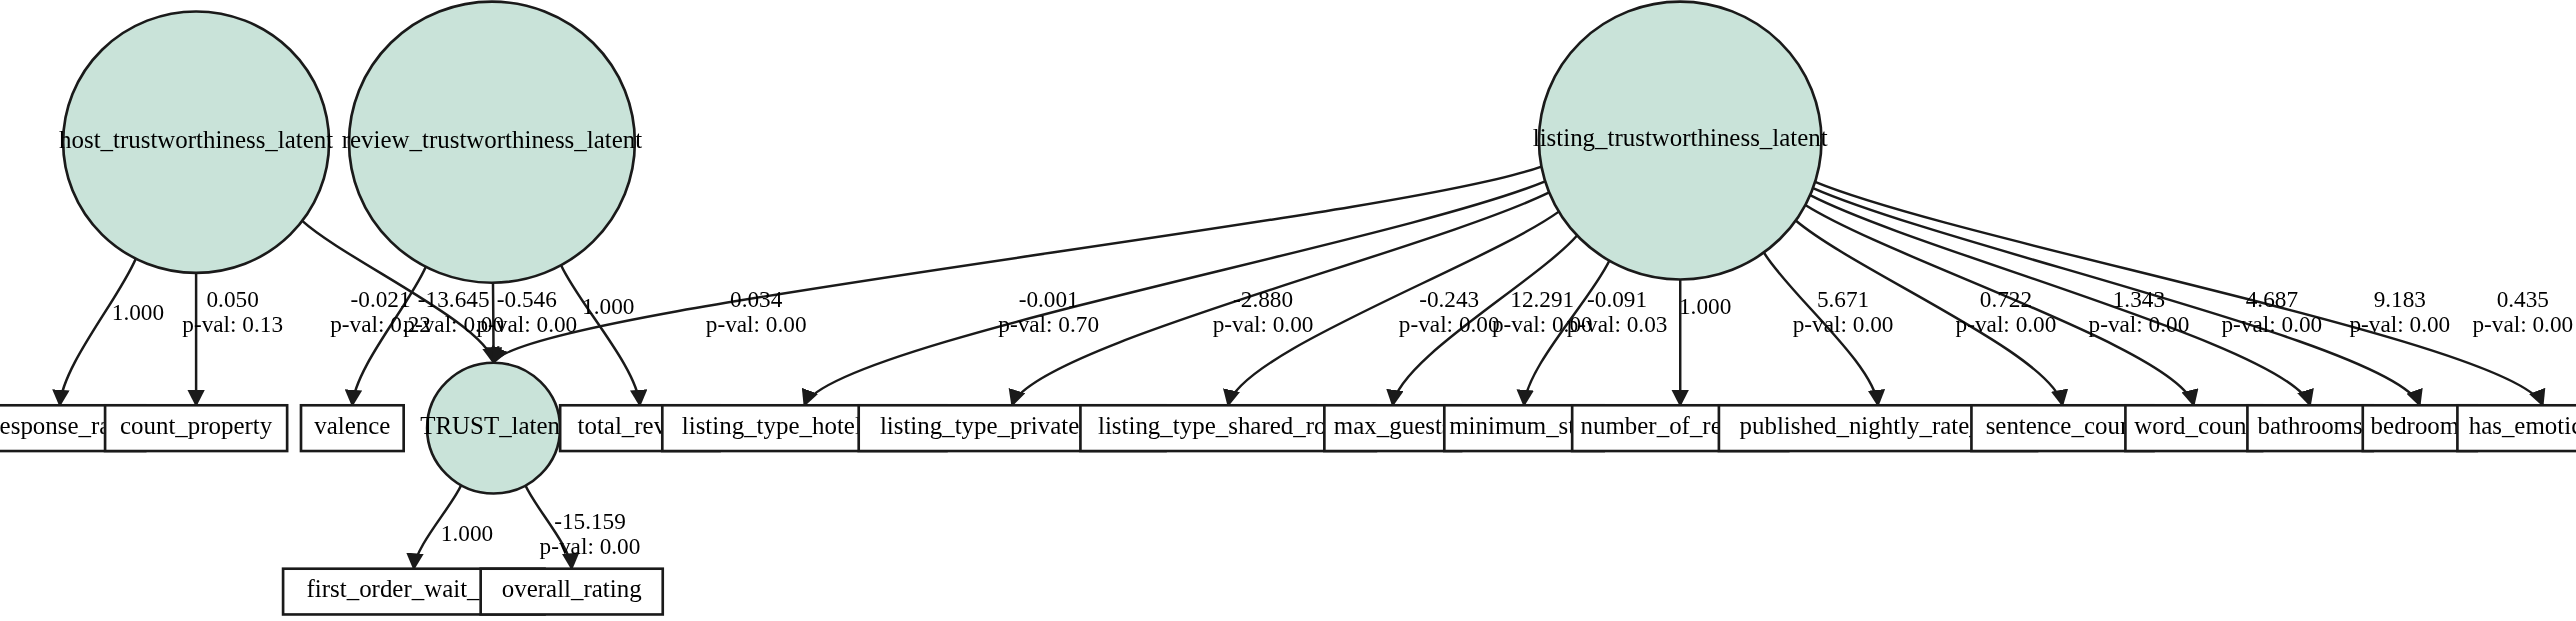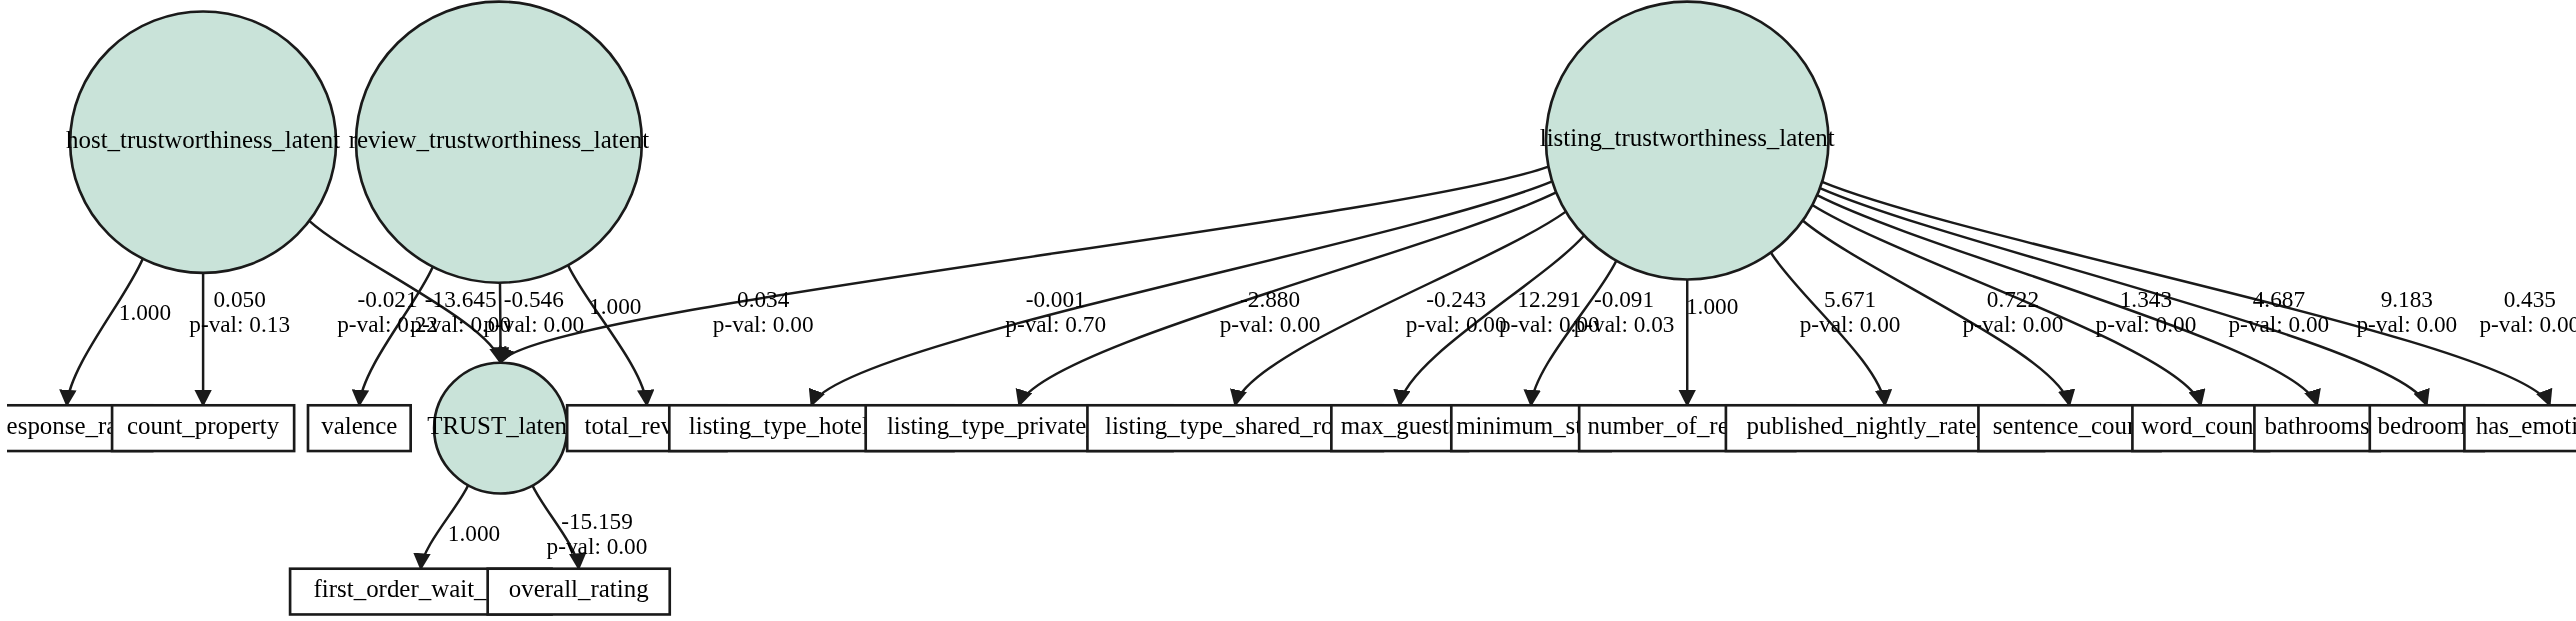--- a/index.html
+++ b/index.html
@@ -10,21 +10,20 @@
   body {
     width: 2576px;
     height: 621px;
     font-family: "Liberation Serif", "DejaVu Serif", serif;
     overflow: hidden;
   }
   #diagram-root {
     position: relative;
     width: 2360px;
     height: 621px;
-    margin-left: 7px;
   }
   svg#sem-svg {
     display: block;
     width: 2576px;
     height: 621px;
   }
   .latent-circle {
     fill: #c9e3d9;
     stroke: #1a1a1a;
     stroke-width: 1.6;

